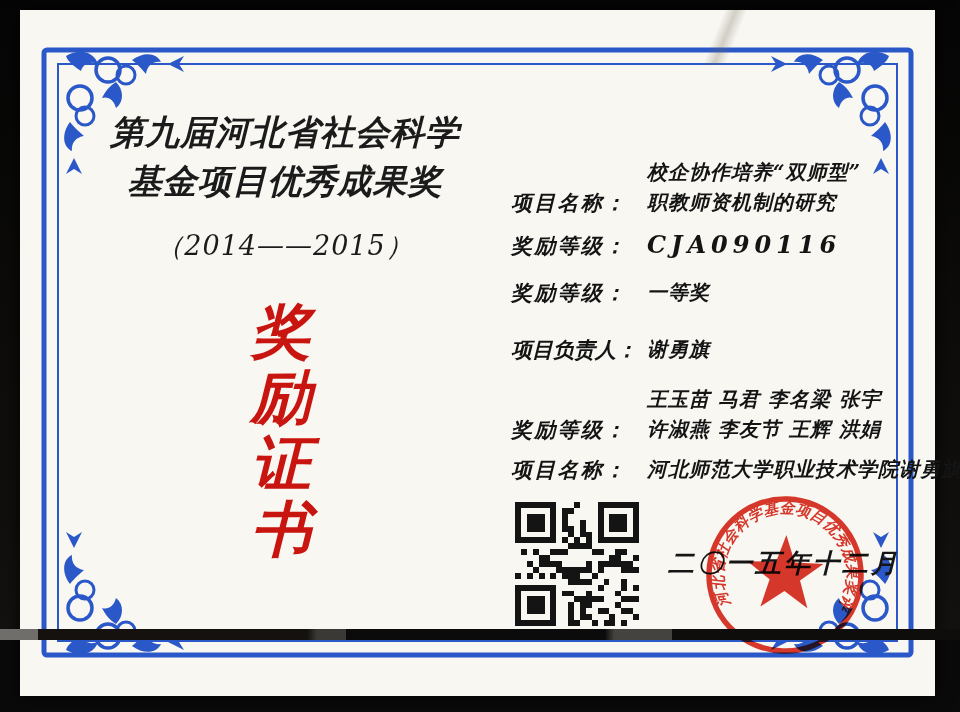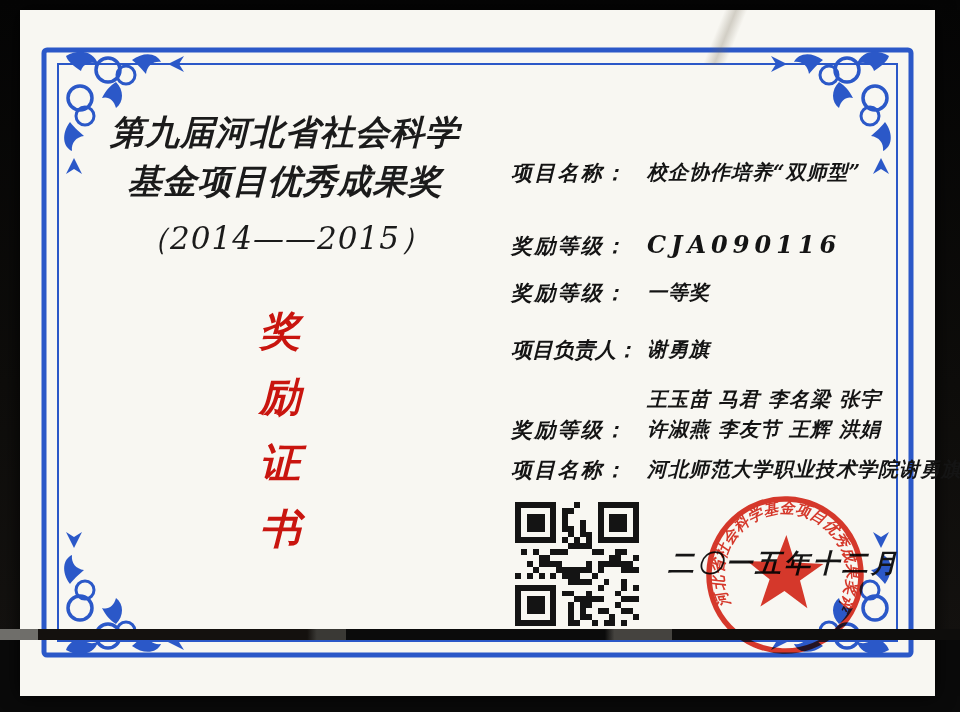--- a/index.html
+++ b/index.html
@@ -16,25 +16,25 @@
     position:absolute;left:20px;top:10px;width:915px;height:686px;
     background:#f8f7f2;
     box-shadow:0 0 18px rgba(0,0,0,.8);
   }
   .crease{position:absolute;left:620px;top:0;width:170px;height:55px;pointer-events:none;
     background:linear-gradient(112deg,transparent 44%,rgba(110,100,80,.28) 50%,transparent 56%);}
   .border-svg{position:absolute;left:0;top:0;width:915px;height:686px;}
 
   .title-block{position:absolute;left:75px;top:98px;width:380px;text-align:center;color:#1b1b1b;}
   .title-line{font-size:34px;font-weight:bold;line-height:49px;letter-spacing:1px;white-space:nowrap;}
-  .period{font-size:31px;font-weight:500;margin-top:12px;letter-spacing:1px;}
+  .period{font-size:27px;font-weight:500;margin-top:22px;letter-spacing:1px;}
 
   .seal-title{
     position:absolute;left:231px;top:288px;width:58px;
-    font-size:41px;line-height:66px;font-weight:bold;color:#c9150f;
+    font-size:60px;line-height:66px;font-weight:bold;color:#c9150f;
     word-break:break-all;text-align:center;
   }
 
   .fields{position:absolute;left:473px;top:0;width:435px;color:#141414;}
   .field-row{position:absolute;left:18px;display:flex;align-items:flex-end;}
   .field-label{
     display:inline-block;width:114px;flex:0 0 114px;
     font-size:21px;font-weight:bold;
     text-align:justify;text-align-last:justify;
     white-space:nowrap;
@@ -88,20 +88,21 @@
       <div class="period">（2014——2015）</div>
     </div>
 
     <div class="seal-title">奖励证书</div>
 
     <div class="fields">
       <div class="field-row row-1">
         <span class="field-label">项目名称：</span>
         <div class="field-value">
           <div>校企协作培养“双师型”</div>
+          <div>职教师资机制的研究</div>
         </div>
       </div>
       <div class="field-row row-2">
         <span class="field-label">奖励等级：</span>
         <div class="field-value grant-no">CJA090116</div>
       </div>
       <div class="field-row row-3">
         <span class="field-label">奖励等级：</span>
         <div class="field-value">一等奖</div>
       </div>

